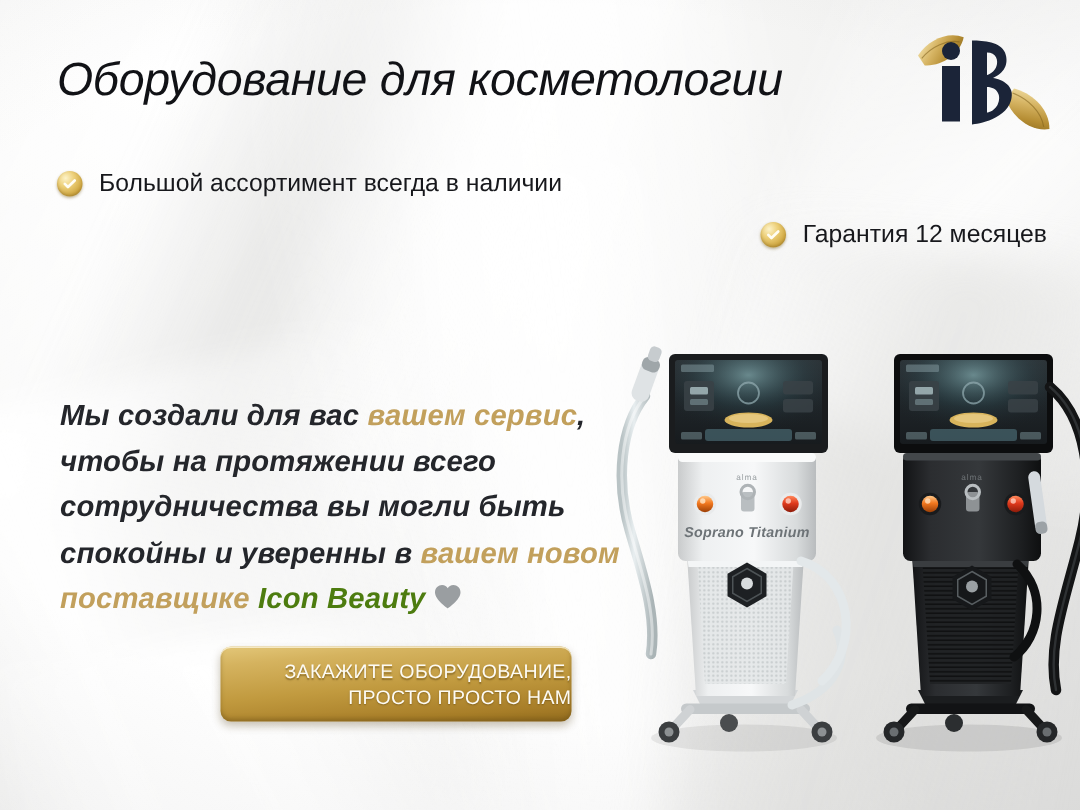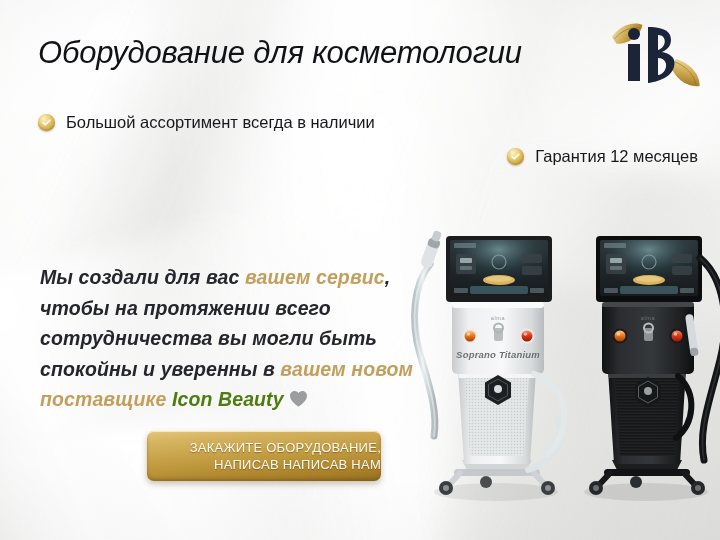--- a/index.html
+++ b/index.html
@@ -376,17 +376,17 @@
 
   </div>
 
   <div class="quote"><span>Мы создали для вас </span><span class="gold">вашем сервис</span><span>, чтобы на протяжении всего сотрудничества вы могли быть спокойны и уверенны в </span><span class="gold">вашем новом поставщике </span><span class="brand">Icon Beauty</span><span class="heart"><svg width="19" height="18" viewBox="0 0 19 18" aria-hidden="true">
           <path d="M9.5 16.6 C9.5 16.6 1 11.2 1 5.9 C1 2.9 3.3 1 5.7 1 C7.5 1 8.9 2 9.5 3.2 C10.1 2 11.5 1 13.3 1 C15.7 1 18 2.9 18 5.9 C18 11.2 9.5 16.6 9.5 16.6 Z" fill="#9a9ea1"></path>
         </svg></span>
   </div>
 
   <button class="cta">
     <span>ЗАКАЖИТЕ ОБОРУДОВАНИЕ,</span>
-    <span>НАПИСАВ НАПИСАВ НАМ</span>
+    <span>ПРОСТО ПРОСТО НАМ</span>
   </button>
 
 
 </div>
 
 </body></html>

